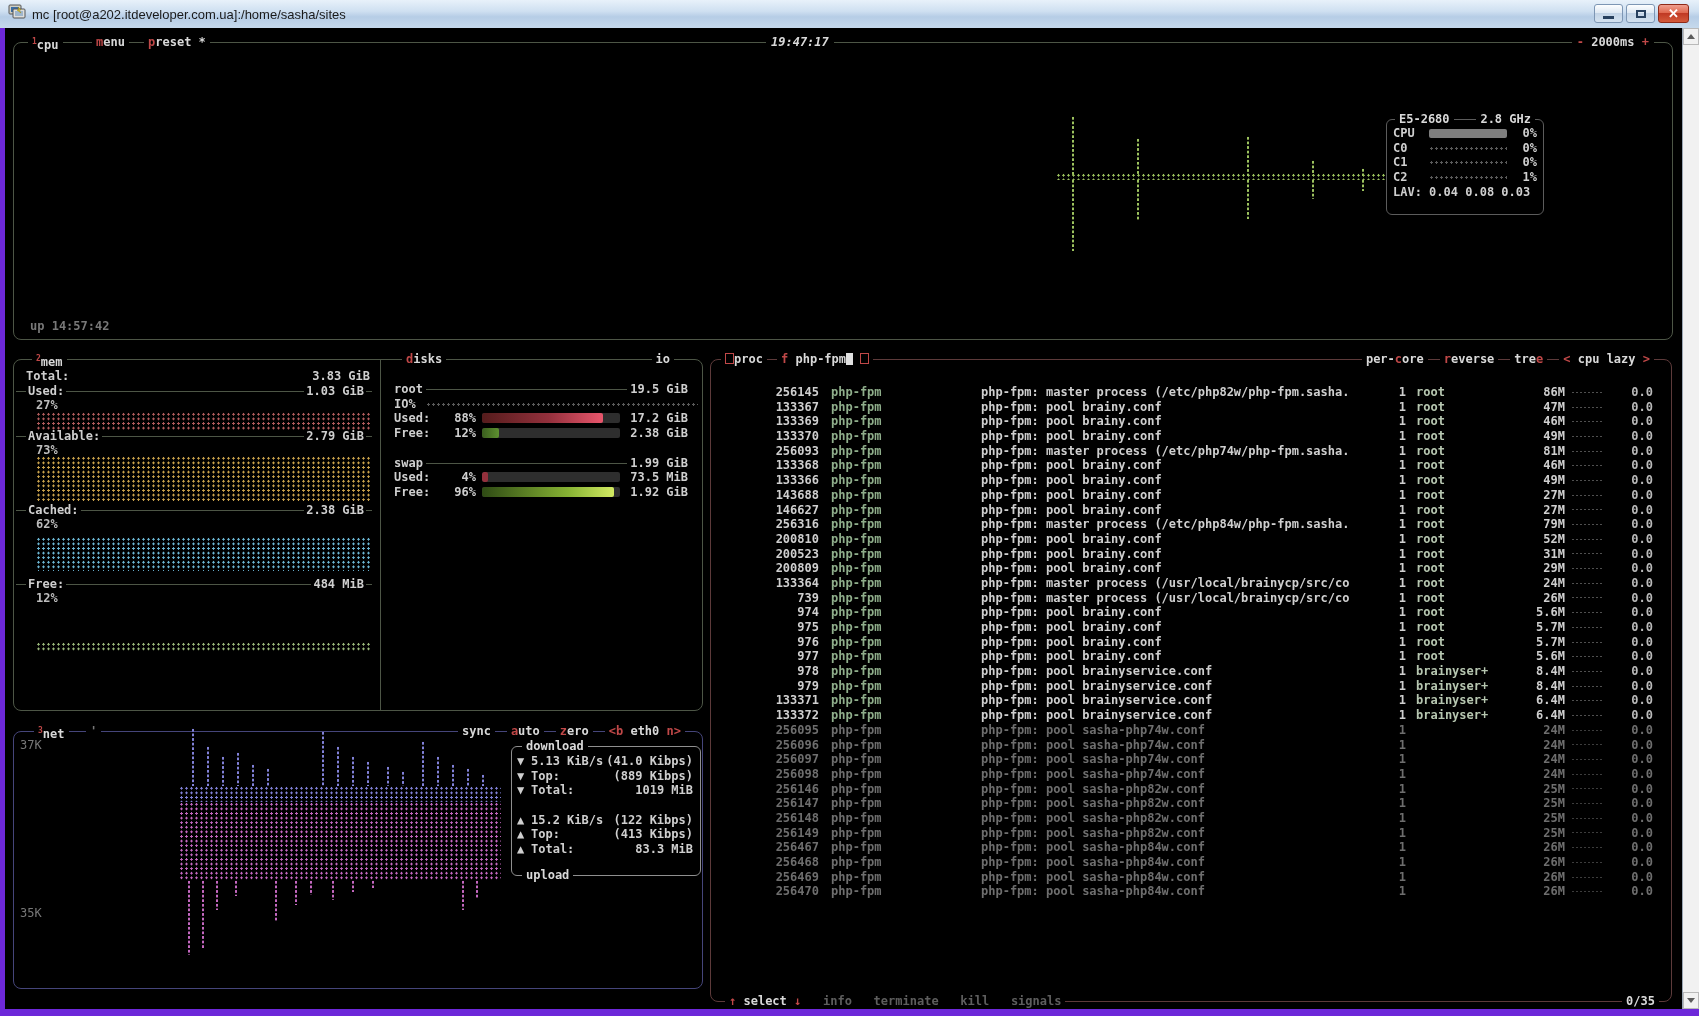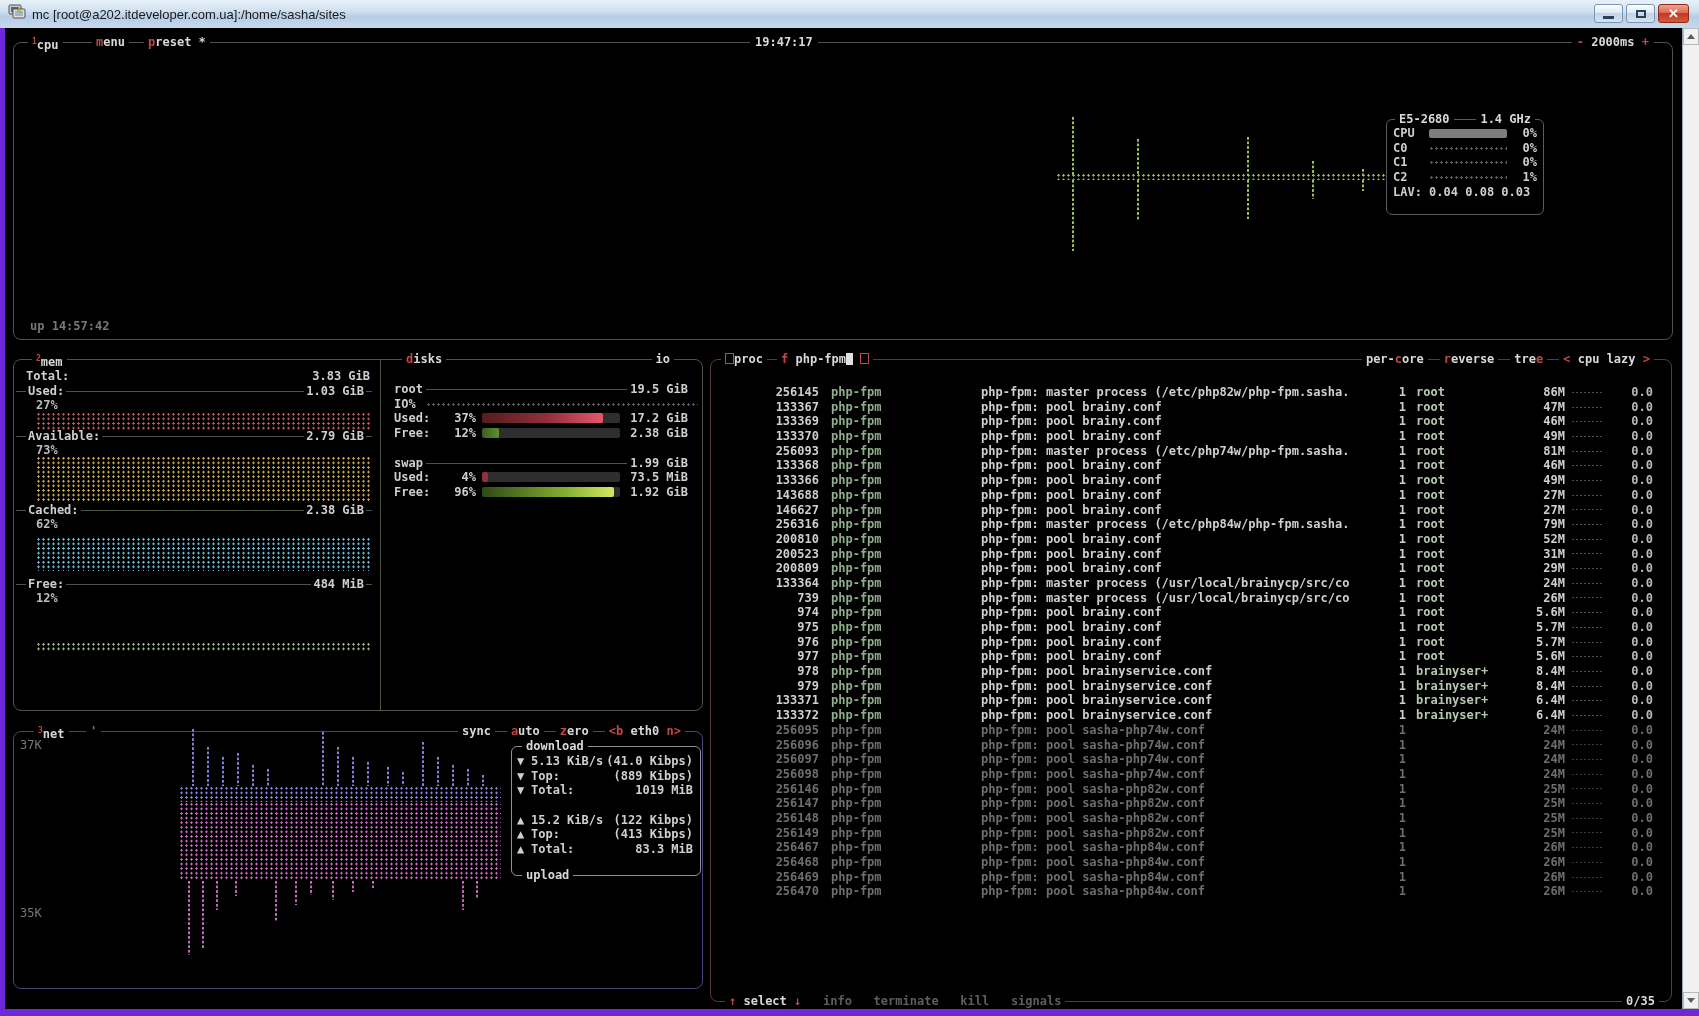--- a/index.html
+++ b/index.html
@@ -73,21 +73,21 @@
   .c-mem{width:54px;text-align:right;}
   .c-graph{width:38px;padding-left:6px;display:flex;align-items:center;}
   .rowdots{width:32px;height:5px;background-image:radial-gradient(circle,#4f4f4f .9px,transparent 1px);background-size:4px 5px;}
   .c-cpu{width:44px;text-align:right;color:#b9b9b9;}
   .prow.dim, .prow.dim .c-prog, .prow.dim .c-user, .prow.dim .c-cpu{color:#6e6e6e;}
   .prow.dim .rowdots{background-image:radial-gradient(circle,#3c3c3c .9px,transparent 1px);}
   .rsq{display:inline-block;width:7px;height:9px;border:1px solid var(--accent_red,#c04848);vertical-align:-1px;}
   .cursor{display:inline-block;width:7px;height:12px;background:#e0e0e0;vertical-align:-2px;}
   .pbtns{position:absolute;top:-8px;right:14px;background:#000;padding:0 3px;white-space:nowrap;}
   .pbtns .gap{display:inline-block;width:12px;}
-  .clock{position:absolute;top:-8px;left:736px;background:#000;padding:0 5px;}
+  .clock{position:absolute;top:-8px;left:752px;background:#000;padding:0 5px;font-style:italic;}
   .interval{position:absolute;top:-8px;right:18px;background:#000;padding:0 5px;}
   .uptime{position:absolute;left:16px;bottom:5px;color:#787878;}
   .scale-label{position:absolute;color:#787878;font-weight:normal;}
 </style>
 </head>
 <body>
 
 <div class="window">
 
   <div class="titlebar">
@@ -132,21 +132,21 @@
           <div class="vdots" style="left: 190px; top: 31px; height: 40px;"></div>
           <div class="vdots" style="left: 190px; top: 74px; height: 40px;"></div>
           <div class="vdots" style="left: 255px; top: 55px; height: 16px;"></div>
           <div class="vdots" style="left: 255px; top: 74px; height: 20px;"></div>
           <div class="vdots" style="left: 305px; top: 63px; height: 8px;"></div>
           <div class="vdots" style="left: 305px; top: 74px; height: 12px;"></div>
         </div>
 
       <div class="cpuinfo">
         <span class="ptitle" style="left:8px;">E5-2680</span>
-        <span class="ptitle" style="right:8px;">1.4 GHz</span>
+        <span class="ptitle" style="right:8px;">2.8 GHz</span>
         <div class="row" style="margin-top:4px;">
           <span class="lbl">CPU</span>
           <span class="mid">
               <span class="cpu-meter" style="display:block;"></span>
             </span>
           <span class="val">0%</span>
         </div>
         <div class="row">
           <span class="lbl">C0</span>
           <span class="mid">
@@ -232,21 +232,21 @@
         <span>root</span>
           <span style="flex:1;border-top:1px solid var(--border_main,#4d5646);margin:0 3px;"></span>
           <span>19.5 GiB</span>
       </div>
       <div class="drow" style="top:37px;">
         <span>IO%</span>
         <span class="dotline" style="flex:1;margin-left:10px;margin-right:-10px;"></span>
       </div>
       <div class="drow" style="top:51px;">
         <span style="width:48px;">Used:</span>
-        <span style="width:34px;text-align:right;">37%</span>
+        <span style="width:34px;text-align:right;">88%</span>
         <span class="meter">
             <span class="fill f-used-root" style="width: 88%;"></span>
           </span>
         <span style="width:62px;text-align:right;">17.2 GiB</span>
       </div>
       <div class="drow" style="top:66px;">
         <span style="width:48px;">Free:</span>
         <span style="width:34px;text-align:right;">12%</span>
         <span class="meter">
             <span class="fill f-free-root" style="width: 12%;"></span>

